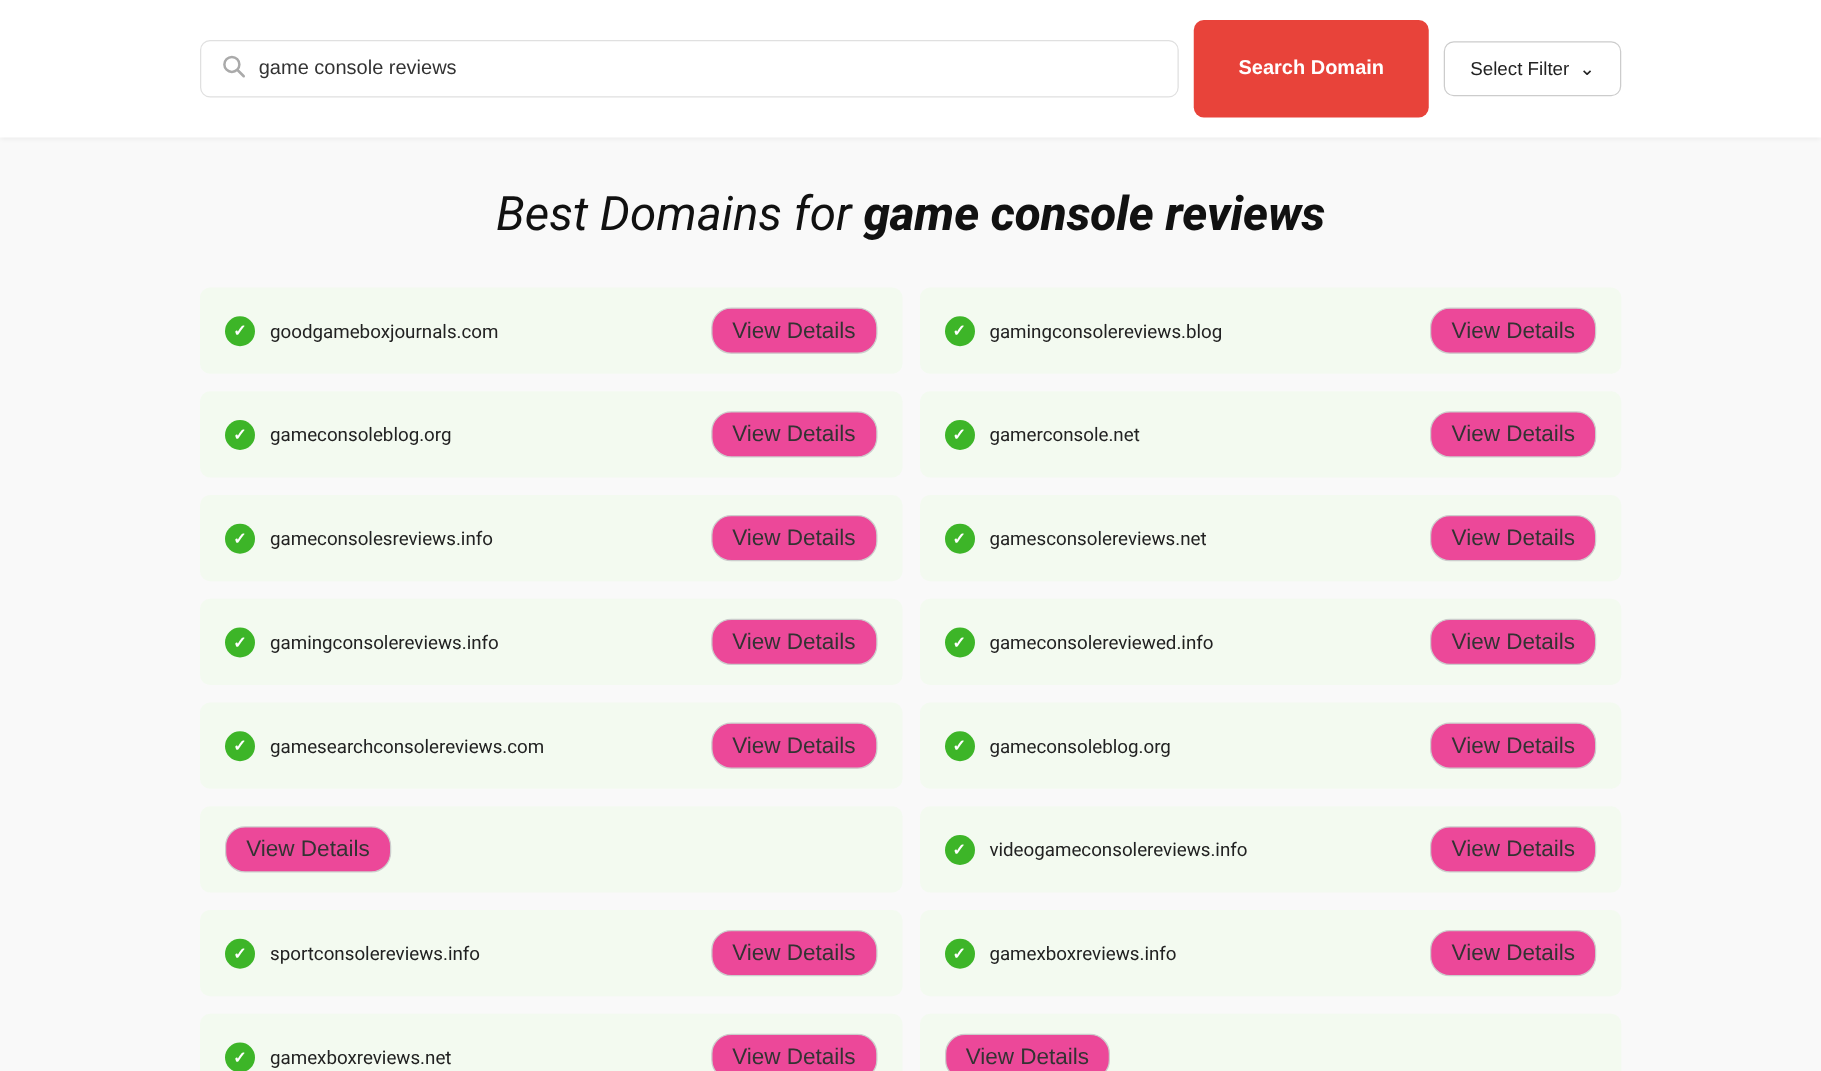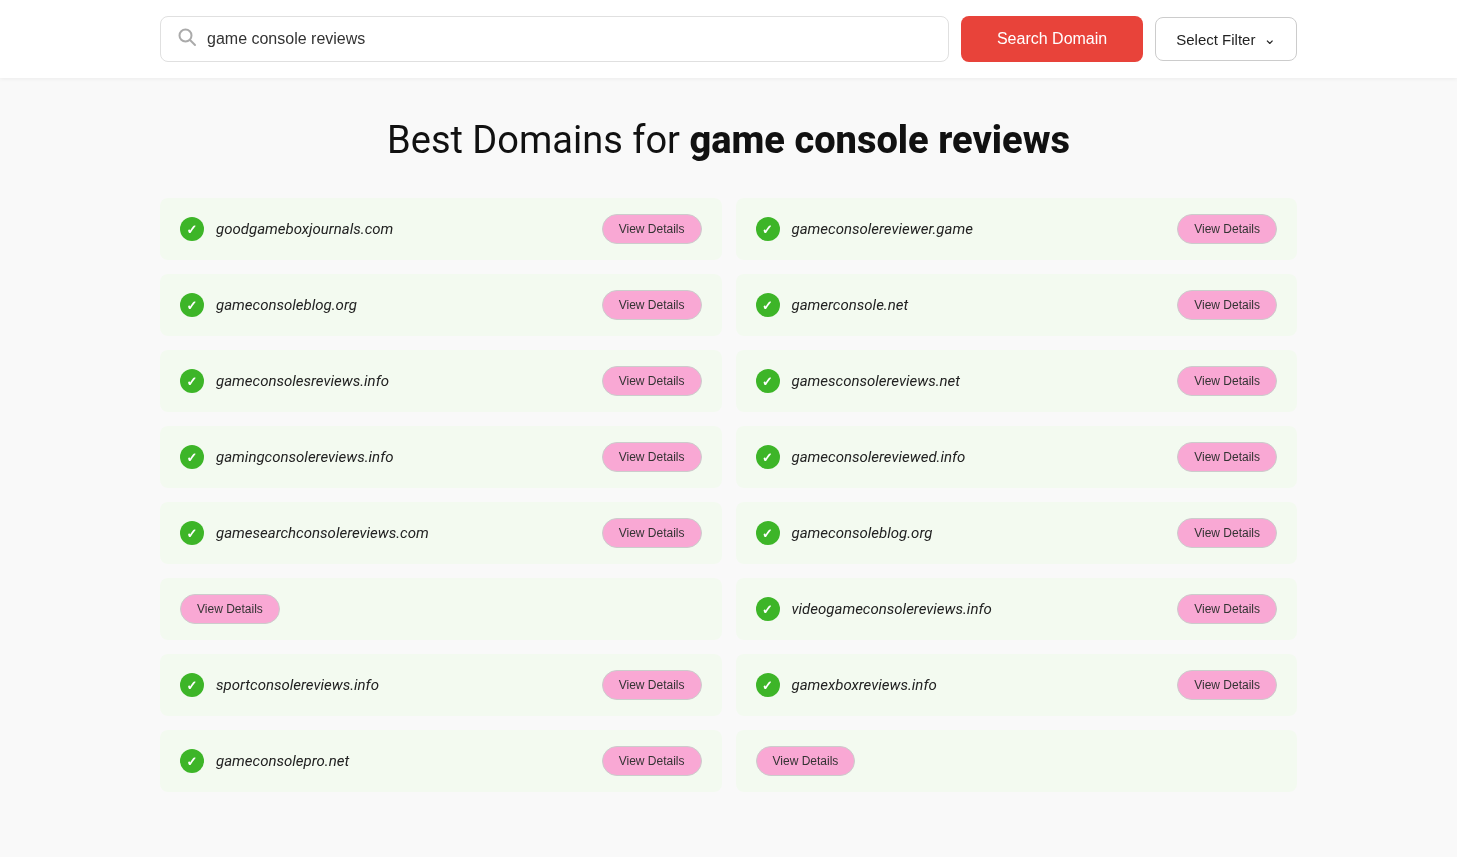--- a/index.html
+++ b/index.html
@@ -36,23 +36,23 @@
     }
     .search-icon-svg {
       color: #aaa;
       flex-shrink: 0;
     }
     .search-domain-btn {
       background: #e8433a;
       color: #fff;
       border: none;
       border-radius: 8px;
-      padding: 14px 36px;
+      padding: 30px 36px;
       font-size: 16px;
-      font-weight: 400;
+      font-weight: 700;
       cursor: pointer;
       white-space: nowrap;
     }
     .select-filter-btn {
       display: flex;
       align-items: center;
       gap: 8px;
       border: 1.5px solid #ccc;
       border-radius: 8px;
       padding: 12px 20px;
@@ -64,20 +64,21 @@
     }
     .main-content {
       padding: 40px 160px 60px;
     }
     .page-title {
       text-align: center;
       font-size: 38px;
       font-weight: 400;
       margin-bottom: 36px;
       color: #111;
+      font-style: italic;
     }
     .page-title strong {
       font-weight: 800;
     }
     .domains-grid {
       display: grid;
       grid-template-columns: 1fr 1fr;
       gap: 14px;
     }
     .domain-item {
@@ -105,28 +106,27 @@
     }
     .check-icon::after {
       content: '✓';
       color: #fff;
       font-size: 13px;
       font-weight: 700;
     }
     .domain-name {
       font-size: 15px;
       color: #222;
-      font-style: italic;
     }
     .view-details-btn {
       border: 1.5px solid #ccc;
       border-radius: 16px;
-      background: #f9a8d4;
+      background: #ec4899;
       padding: 7px 16px;
-      font-size: 12px;
+      font-size: 18px;
       color: #333;
       cursor: pointer;
       white-space: nowrap;
     }
   </style>
 </head>
 <body>
 
 <div class="top-bar">
   <div class="search-box">
@@ -153,21 +153,21 @@
   <div class="domain-item">
       <div class="domain-left">
         <div class="check-icon"></div>
         <span class="domain-name">goodgameboxjournals.com</span>
       </div>
       <button class="view-details-btn">View Details</button>
     </div>
       <div class="domain-item">
       <div class="domain-left">
         <div class="check-icon"></div>
-        <span class="domain-name">gameconsolereviewer.game</span>
+        <span class="domain-name">gamingconsolereviews.blog</span>
       </div>
       <button class="view-details-btn">View Details</button>
     </div>
       <div class="domain-item">
       <div class="domain-left">
         <div class="check-icon"></div>
         <span class="domain-name">gameconsoleblog.org</span>
       </div>
       <button class="view-details-btn">View Details</button>
     </div>
@@ -240,21 +240,21 @@
       <div class="domain-item">
       <div class="domain-left">
         <div class="check-icon"></div>
         <span class="domain-name">gamexboxreviews.info</span>
       </div>
       <button class="view-details-btn">View Details</button>
     </div>
       <div class="domain-item">
       <div class="domain-left">
         <div class="check-icon"></div>
-        <span class="domain-name">gameconsolepro.net</span>
+        <span class="domain-name">gamexboxreviews.net</span>
       </div>
       <button class="view-details-btn">View Details</button>
     </div>
       <div class="domain-item">
       <button class="view-details-btn">View Details</button>
     </div>
     </div>
 </div>
 
 </body></html>

